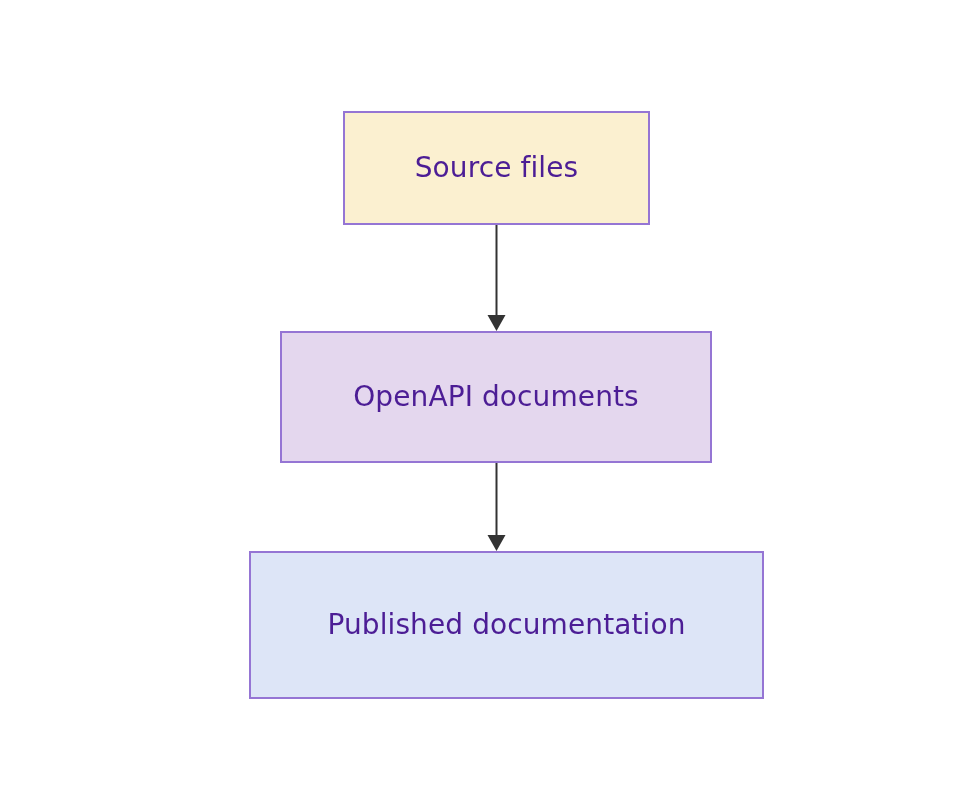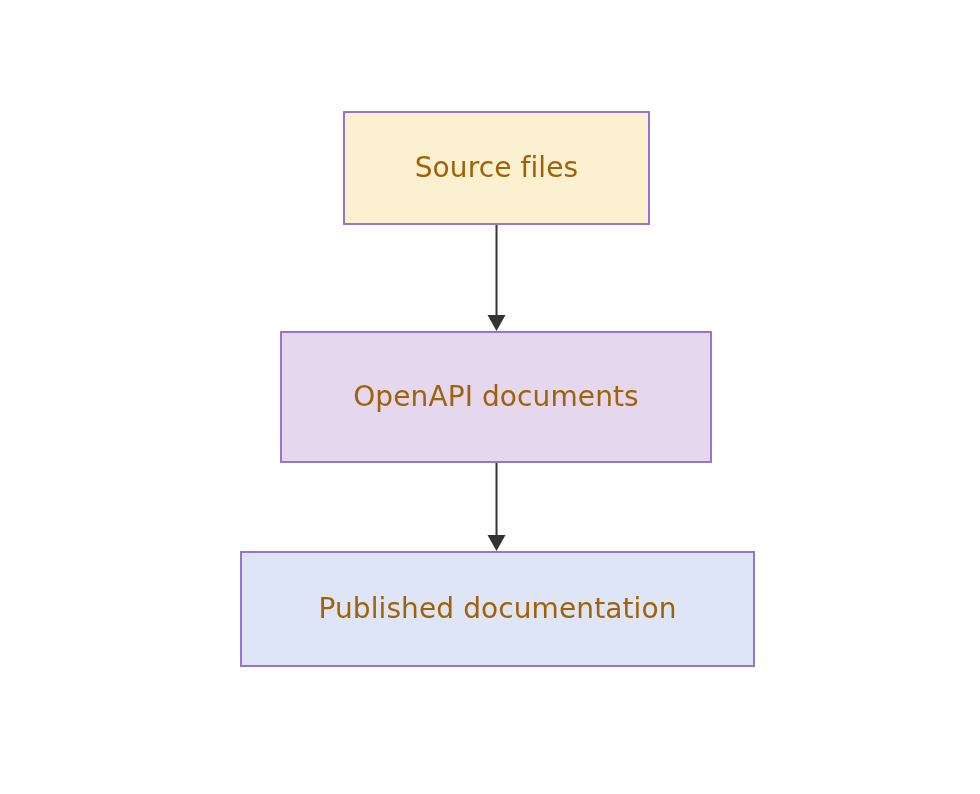--- a/index.html
+++ b/index.html
@@ -26,21 +26,21 @@
     position: absolute;
     box-sizing: border-box;
     border: 2px solid #9575d4;
     border-radius: 0px;
     display: flex;
     align-items: center;
     justify-content: center;
     text-align: center;
   }
   .node-label {
-    color: #a16207;
+    color: #4c1d95;
     font-family: "DejaVu Sans", "Liberation Sans", sans-serif;
     font-size: 28px;
     font-weight: 400;
     line-height: 1.2;
     letter-spacing: 0.1px;
     white-space: nowrap;
   }
 
   #node-source-files {
     left: 343px;
@@ -50,24 +50,24 @@
     background: #fbf0d0;
   }
   #node-openapi-documents {
     left: 280px;
     top: 331px;
     width: 432px;
     height: 132px;
     background: #e4d7ee;
   }
   #node-published-documentation {
-    left: 240px;
+    left: 249px;
     top: 551px;
     width: 515px;
-    height: 116px;
+    height: 148px;
     background: #dde5f7;
   }
 
   
   .edge {
     position: absolute;
     left: 0;
     top: 0;
     width: 980px;
     height: 794px;

